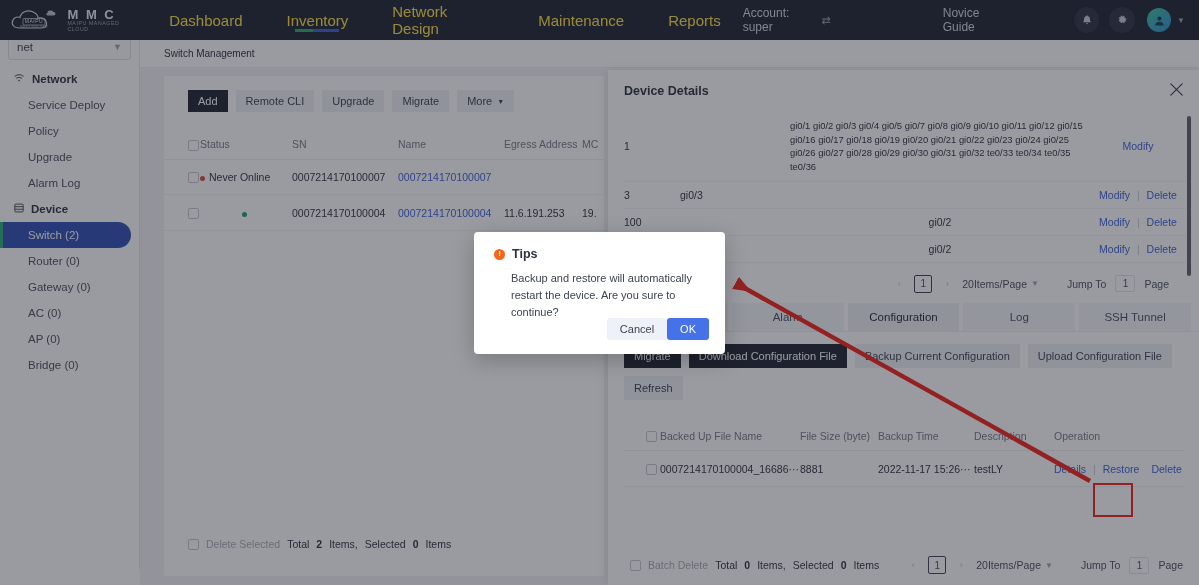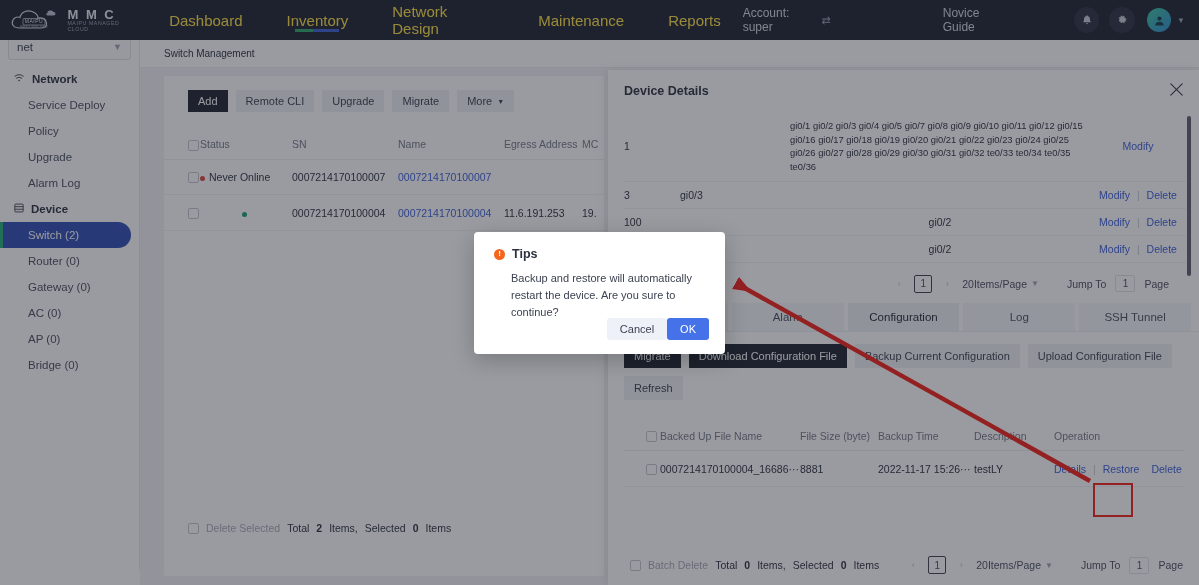--- a/index.html
+++ b/index.html
@@ -120,21 +120,21 @@
   .dtable .c-egress { width: 78px; }
   .link { color: #3a5fd9; cursor: pointer; }
   .dot { display: inline-block; width: 5px; height: 5px; border-radius: 50%; margin-right: 4px; vertical-align: middle;}
   .dot.red { background: #d9453d; }
   .dot.green { background: #16a07a; }
   .chk {
     width: 11px; height: 11px; border: 1px solid #c3c7d0; border-radius: 2px;
     background: #fff; display: inline-block; vertical-align: middle; cursor: pointer;
   }
   .panel-foot {
-    position: absolute; bottom: 42px; left: 0; width: 100%;
+    position: absolute; bottom: 26px; left: 0; width: 100%;
     display: flex; align-items: center; gap: 7px; padding-left: 24px;
     font-size: 10.5px; color: #2c3240;
   }
   .muted { color: #a7acb8; }
   .bold { font-weight: bold; }
 
   
   .drawer {
     position: absolute; top: 70px; left: 608px; width: 591px; height: 515px;
     background: #ffffff; z-index: 20; box-shadow: -2px 0 10px rgba(0,0,0,.08);

